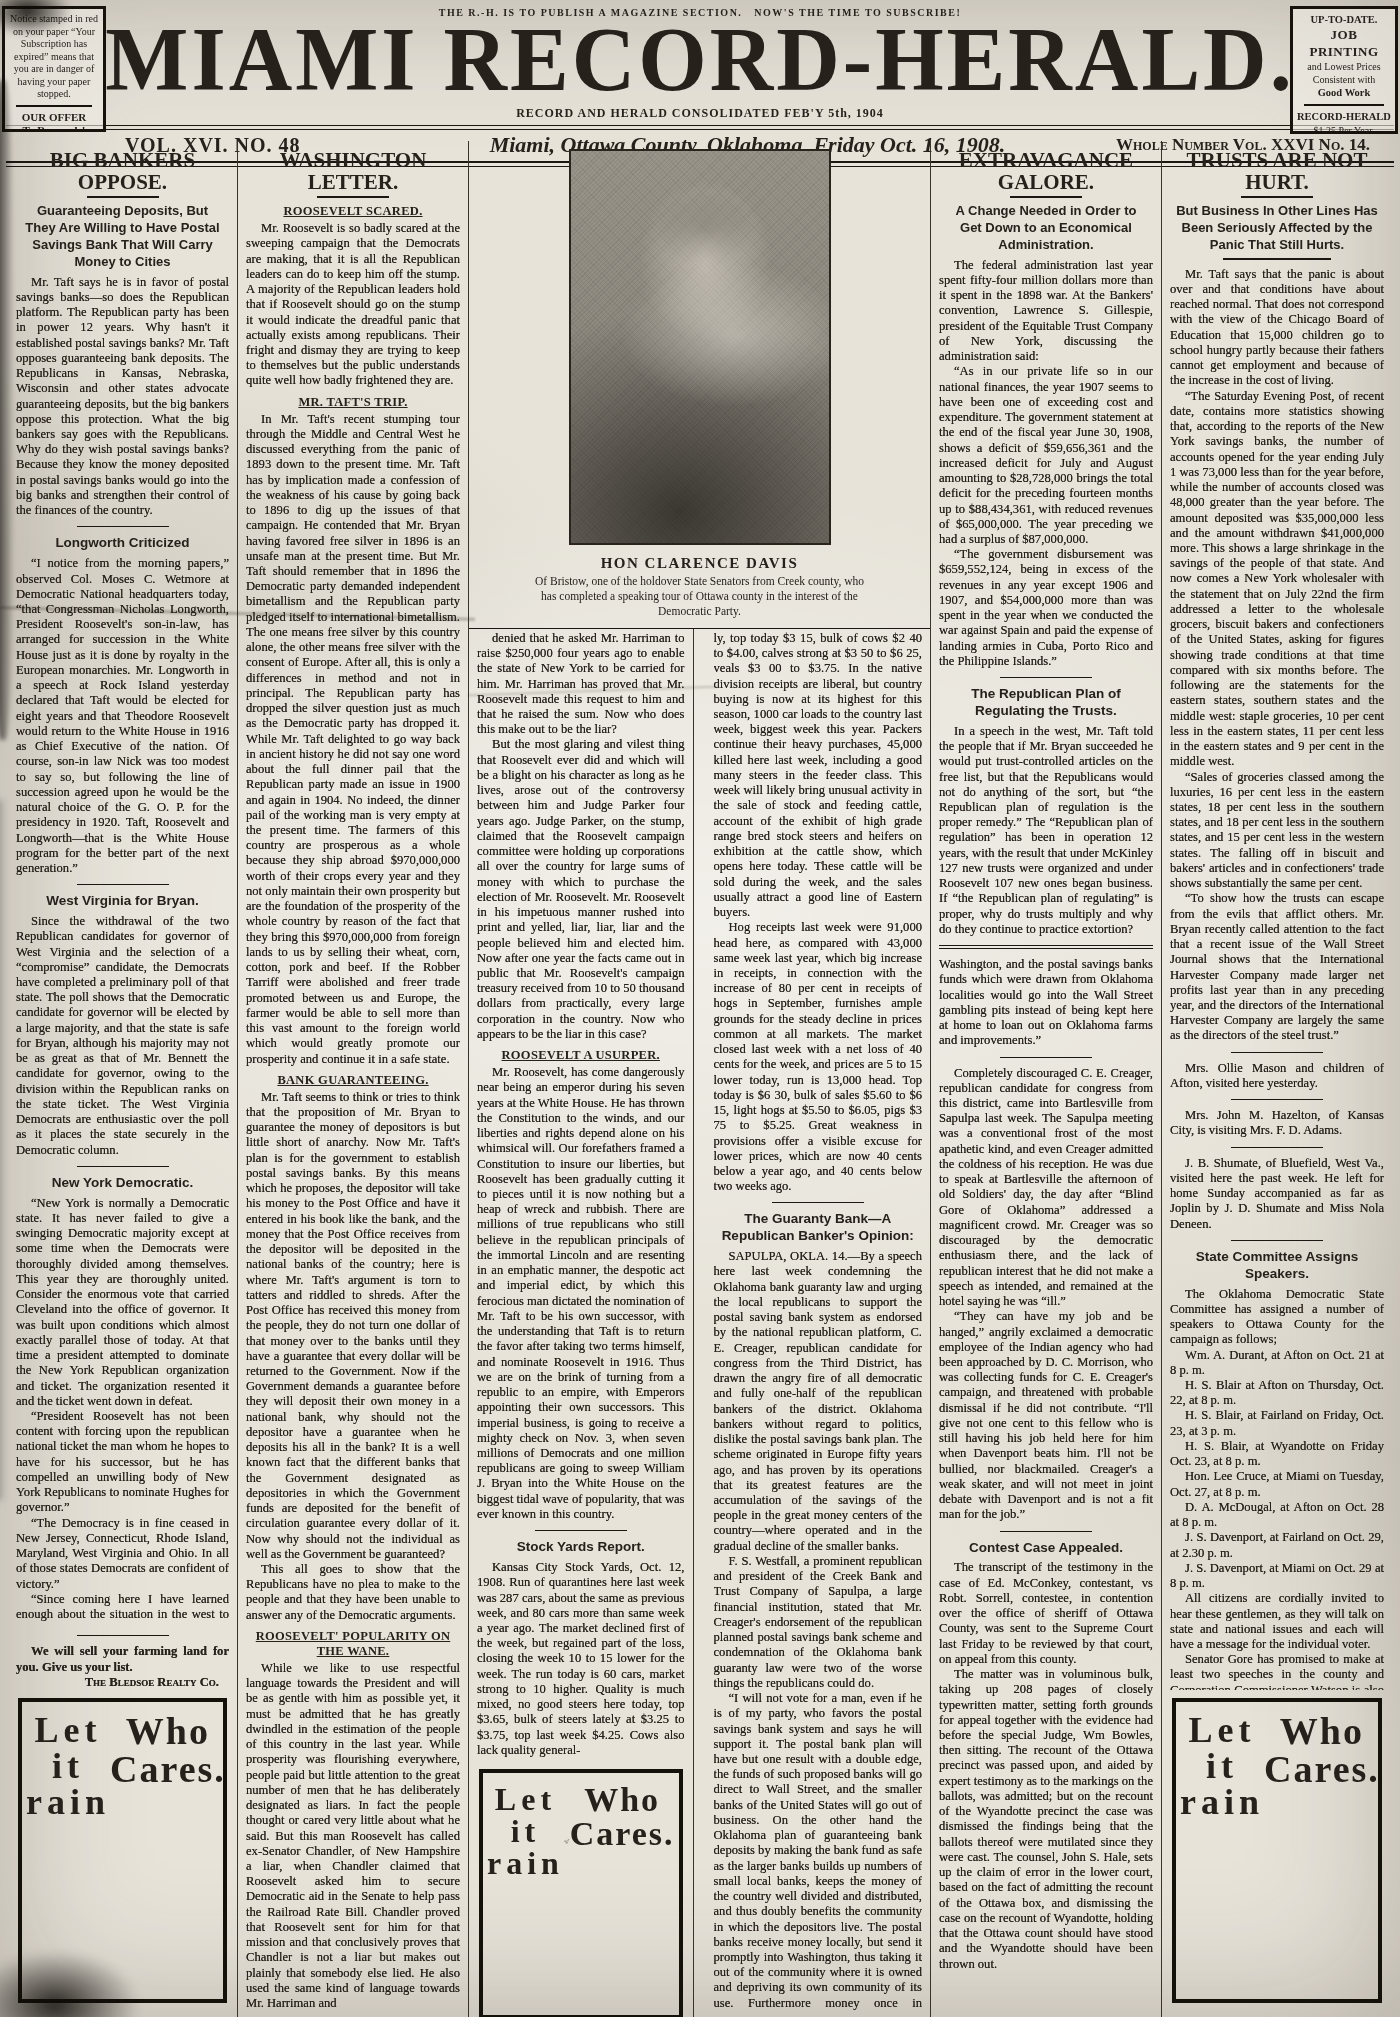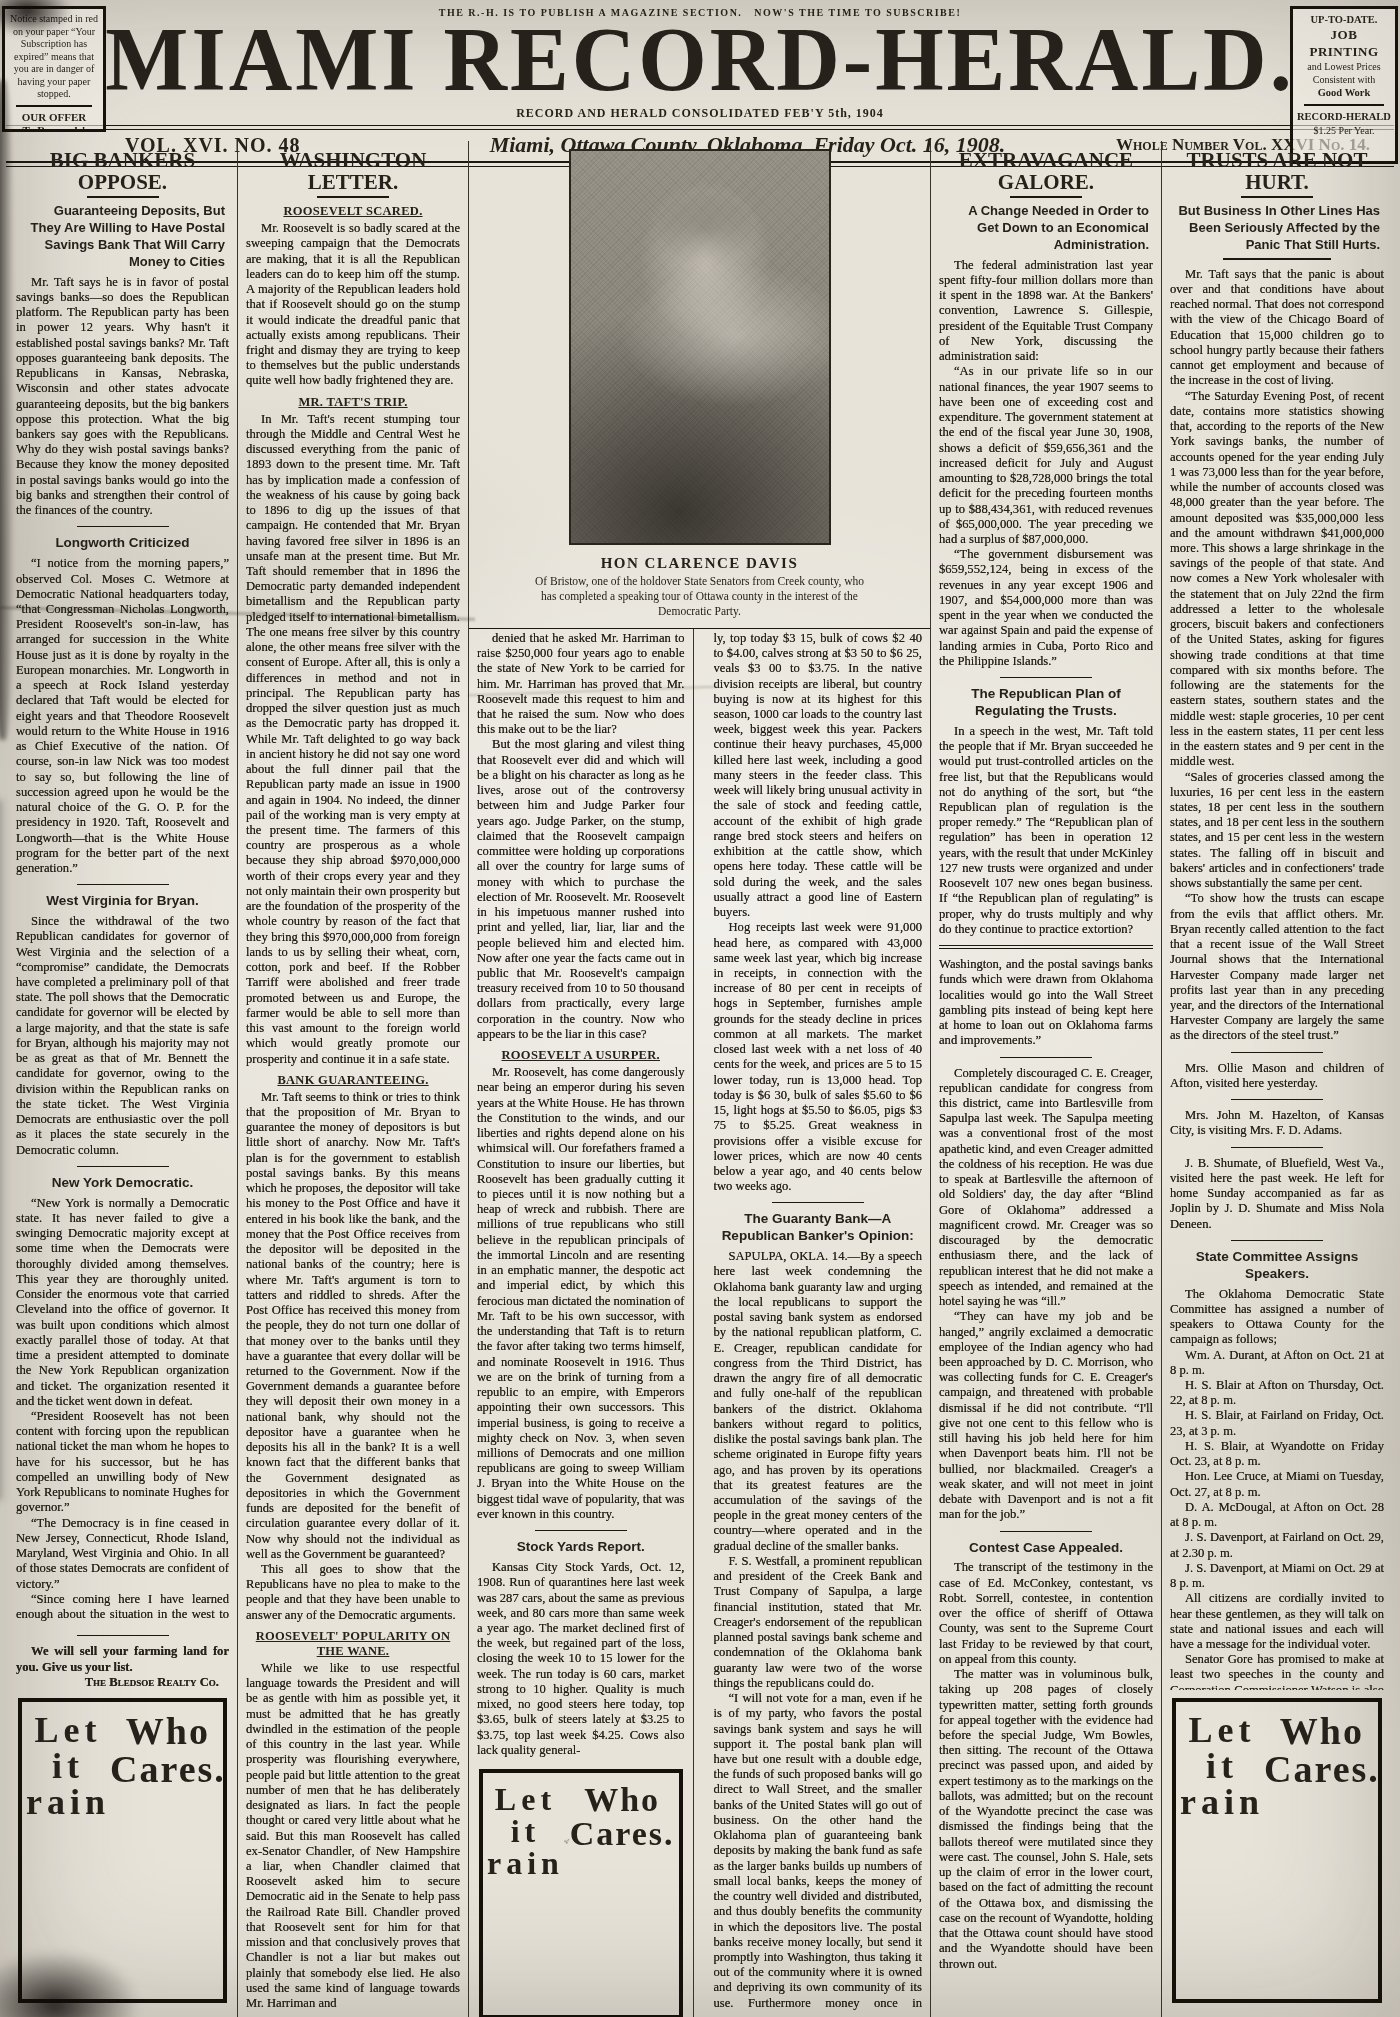--- a/index.html
+++ b/index.html
@@ -41,41 +41,41 @@
   .top-line { text-align:center; padding-top:7px; font-weight:bold; font-size:10px;
     letter-spacing:1.5px; white-space:pre; }
   .paper-title { text-align:center; font-weight:bold; font-size:88px; line-height:1.0;
     letter-spacing:3px; margin-top:-2px; transform:scaleY(1.04); }
   .consolidated { text-align:center; font-weight:bold; font-size:12px; letter-spacing:1px; margin-top:2px; }
   .corner-box { position:absolute; top:6px; border:3px solid #17130c; background:rgba(240,237,229,.6);
     text-align:center; overflow:hidden; padding:4px 3px; }
   .corner-box .inner-rule { border-top:2px solid #17130c; margin:4px 8px; }
   .renewal-box { left:2px; width:104px; height:126px; font-size:10px; line-height:1.25; }
   .renewal-box .offer { font-weight:bold; font-size:11px; }
-  .job-box { right:2px; width:108px; height:158px; font-size:10px; line-height:1.3; }
+  .job-box { right:2px; width:108px; height:128px; font-size:10px; line-height:1.3; }
   .job-box .big { font-weight:bold; font-size:13px; letter-spacing:.5px; }
   .job-box .med { font-weight:bold; font-size:10.5px; }
   .double-rule { height:5px; border-top:1px solid #1b1712; border-bottom:1px solid #1b1712; margin:4px 6px 0; }
   .date-row { display:flex; align-items:center; padding:2px 30px 2px 125px; }
   .date-row .vol { width:24%; font-weight:bold; font-size:20px; letter-spacing:1px; }
   .date-row .dateline { width:52%; text-align:center; font-weight:bold; font-style:italic; font-size:22px; }
   .date-row .whole { width:24%; text-align:right; font-weight:bold; font-size:17px; font-variant:small-caps; }
   .heavy-rule { height:6px; border-top:2px solid #1b1712; border-bottom:1px solid #1b1712; margin:1px 6px 0; }
 
   
   .cols { position:absolute; top:141px; bottom:0; left:8px; right:8px;
     display:grid; grid-template-columns:230px 231px 462px 231px 230px; }
   .col { overflow:hidden; padding:2px 8px 4px; display:flex; flex-direction:column; min-height:0; }
   .col.rb { border-right:1px solid #39332a; }
   .flow { flex:1 1 auto; min-height:0; overflow:hidden; }
 
   .headline { font-weight:bold; font-size:21px; text-align:center; line-height:1.05; margin:6px 0 3px; }
   .hl-rule { width:72px; border-top:2px solid #1b1712; margin:0 auto 5px; }
   .deck { font-family:"Liberation Sans", sans-serif; font-weight:bold; font-size:13px;
-    line-height:1.3; text-align:right; margin:0 4px 4px; }
+    line-height:1.3; text-align:center; margin:0 4px 4px; }
   .deck-rule { width:108px; border-top:2px solid #1b1712; margin:0 auto 7px; }
   .xhead { font-weight:bold; font-size:12.5px; text-align:center; letter-spacing:.3px; margin:6px 0 2px;text-decoration:underline; }
   .shead { font-family:"Liberation Sans", sans-serif; font-weight:bold; font-size:13.5px;
     text-align:center; line-height:1.25; margin:7px 0 4px; }
   .sect-rule { width:92px; border-top:1.5px solid #1b1712; margin:8px auto; }
   .dbl-sect-rule { border-top:1px solid #1b1712; border-bottom:1px solid #1b1712; height:4px; margin:8px 0; }
   p.b { font-size:12.6px; line-height:1.21; text-align:justify; text-indent:15px;
     text-shadow:0 0 .3px rgba(25,18,10,.75); }
   .realty { margin-top:4px; }
   .realty .sig { text-align:right; padding-right:10px; font-variant:small-caps; font-weight:bold; text-indent:0; }

